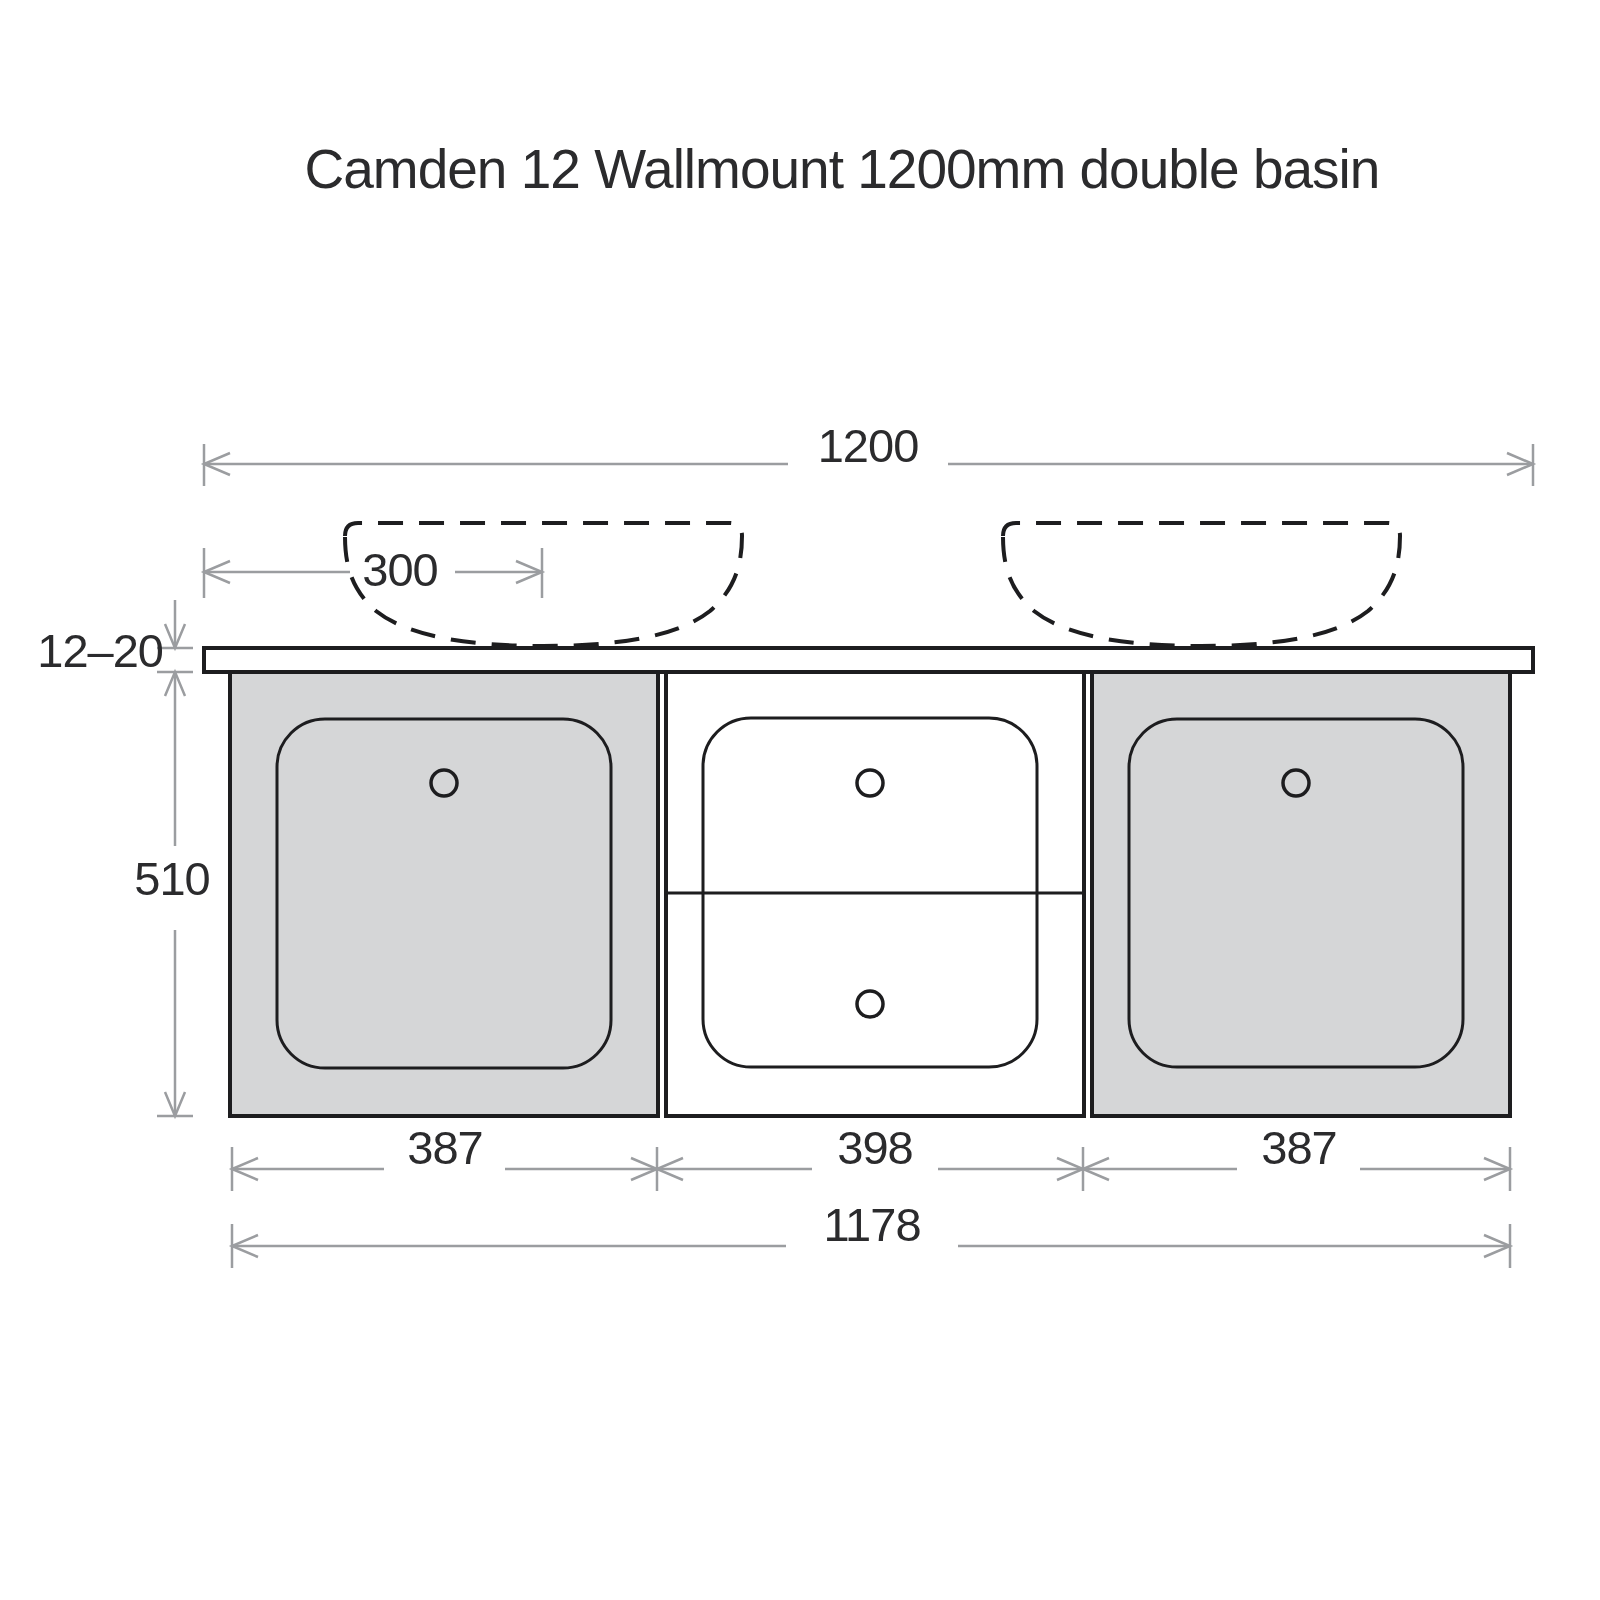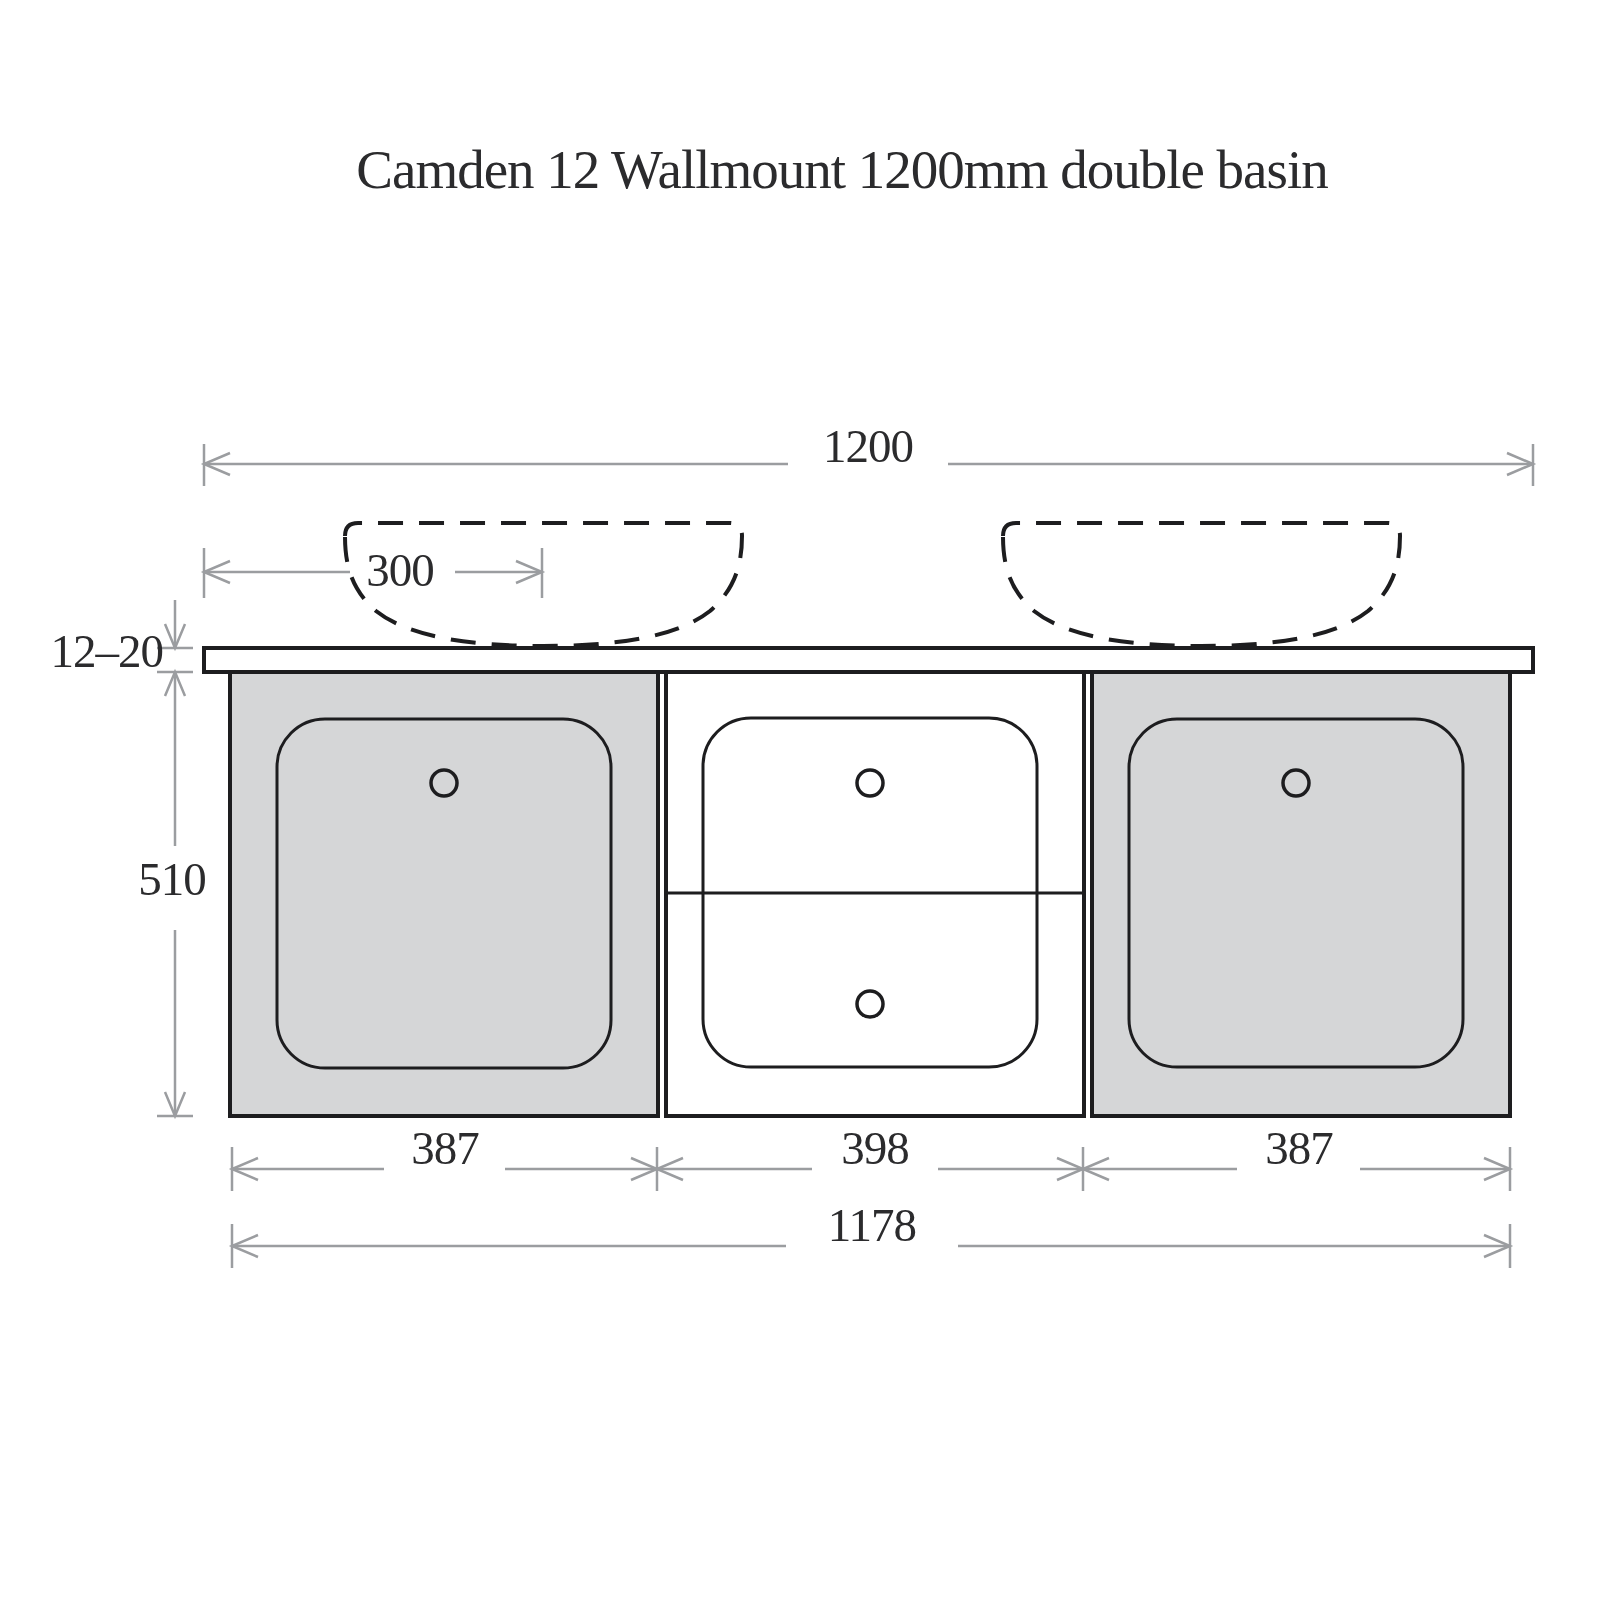--- a/index.html
+++ b/index.html
@@ -1,17 +1,17 @@
 <!DOCTYPE html>
 <html><head>
 <meta charset="utf-8">
 <style>
   html,body{margin:0;padding:0;background:#ffffff;}
   .stage{position:relative;width:1600px;height:1600px;background:#ffffff;
-         font-family:Liberation Serif, serif;}
+         font-family:Liberation Sans, sans-serif;}
   svg{position:absolute;left:0;top:0;}
   text{fill:#2b2b2d;letter-spacing:-1px;}
   .title-text{font-size:55px;}
   .dim-text{font-size:47px;}
   .outline{stroke:#1d1d1f;fill:none;}
   .dimline{stroke:#9b9da0;stroke-width:2.5;fill:none;}
 </style>
 </head>
 <body>
 

